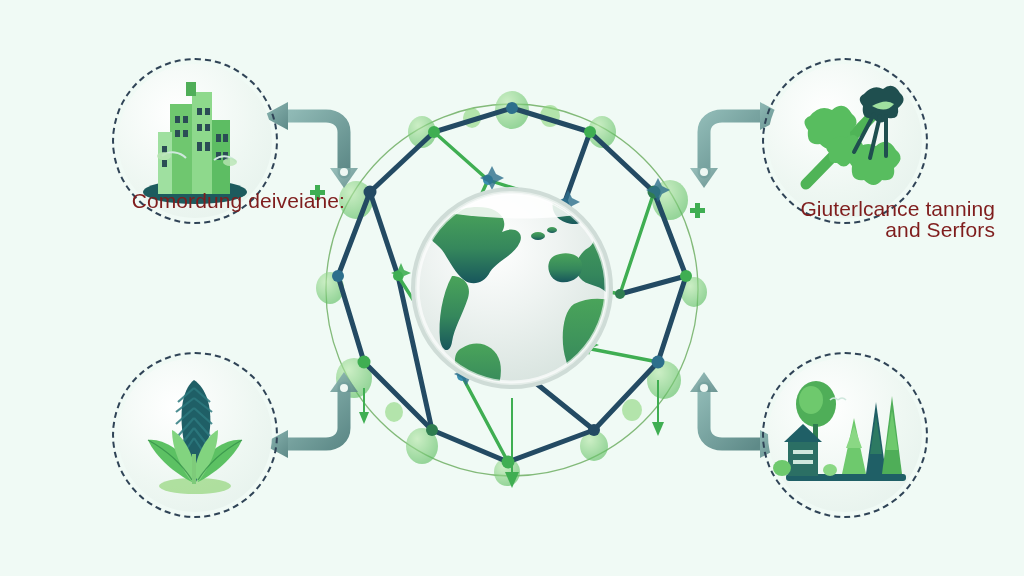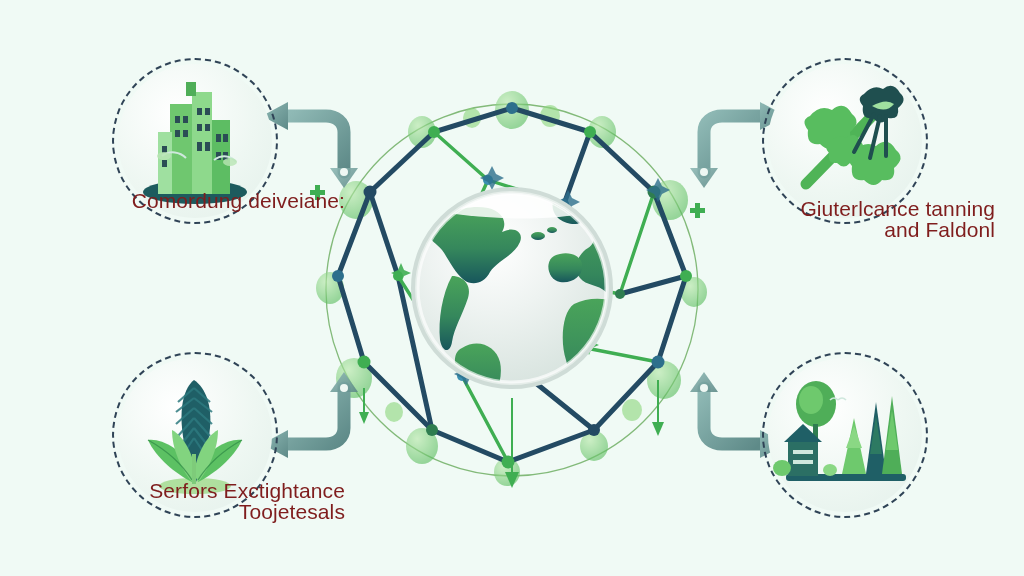--- a/index.html
+++ b/index.html
@@ -320,21 +320,21 @@
         <path d="M106,50 L86,88"></path>
         <path d="M112,52 L102,94"></path>
         <path d="M118,52 L118,92"></path>
       </g>
       <path d="M104,42 q14,-8 22,-2 q-8,10 -22,2 z" fill="#9fe0a0"></path>
     </svg>
     <div class="dashring"></div>
   </div>
   <div class="label" style="left:695px;top:190px;margin-top:8px;">
     <div>Giuterlcance tanning</div>
-    <div>and Faldonl</div>
+    <div>and Serfors</div>
   </div>
 
   <div class="iconwrap" style="left:112px;top:352px;">
     <div class="iconfill"></div>
     <svg class="iconsvg" viewBox="0 0 154 154">
       <ellipse cx="77" cy="128" rx="36" ry="8" fill="#9fd98a" opacity=".8"></ellipse>
 
       <g fill="#1f5f66">
         <path d="M76,22 C88,30 94,48 92,70 C90,92 84,110 78,124 C72,110 66,92 64,70 C62,48 66,30 76,22 Z"></path>
       </g>
@@ -358,24 +358,20 @@
       <path d="M74,124 C64,112 54,92 54,72 C66,78 76,98 78,116 Z" fill="#82d47f"></path>
       <path d="M80,124 C90,112 100,92 100,72 C88,78 78,98 76,116 Z" fill="#82d47f"></path>
       <g stroke="#2f8a46" stroke-width="1.4" fill="none" opacity=".7">
         <path d="M30,82 C48,92 64,106 74,122"></path>
         <path d="M124,82 C106,92 90,106 80,122"></path>
       </g>
       <rect x="74" y="96" width="4" height="30" fill="#7ecb7a"></rect>
     </svg>
     <div class="dashring"></div>
   </div>
-  <div class="label" style="left:45px;top:480px;">
-    <div>Serfors Exctightance</div>
-    <div>Toojetesals</div>
-  </div>
 
   <div class="iconwrap" style="left:762px;top:352px;">
     <div class="iconfill"></div>
     <svg class="iconsvg" viewBox="0 0 154 154">
       <rect x="18" y="116" width="120" height="7" rx="3" fill="#1f5f66"></rect>
 
       <ellipse cx="48" cy="46" rx="20" ry="23" fill="#4fae58"></ellipse>
       <ellipse cx="43" cy="42" rx="12" ry="14" fill="#6ec96d"></ellipse>
       <rect x="45" y="66" width="5" height="52" fill="#2f7d50"></rect>
 

